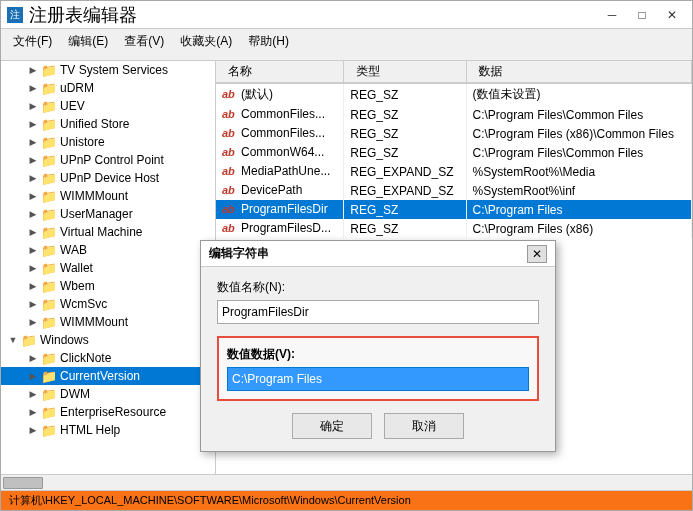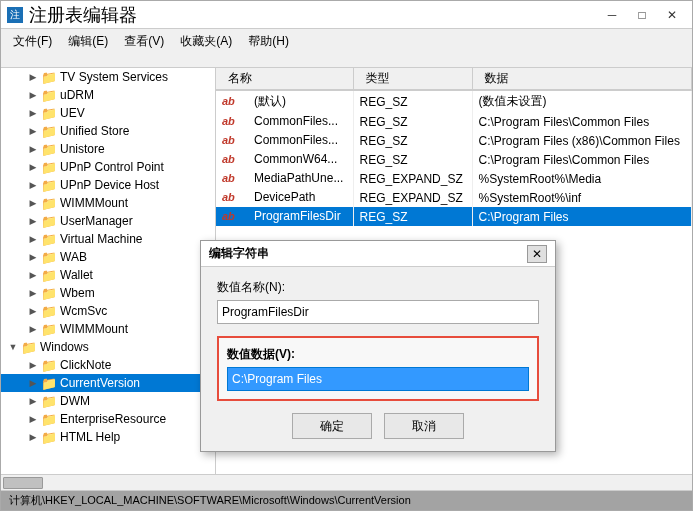--- a/index.html
+++ b/index.html
@@ -66,21 +66,21 @@
       justify-content: center;
       color: #333;
     }
 
     
     .menu-bar {
       background: #f0f0f0;
       display: flex;
       padding: 2px 4px;
       border-bottom: 1px solid #ccc;
-      height: 39px;
+      height: 32px;
     }
 
     .menu-item {
       padding: 2px 8px;
       cursor: pointer;
       font-size: 12px;
       color: #000;
     }
 
     
@@ -168,30 +168,30 @@
       font-size: 12px;
       border-right: 1px solid #eee;
       white-space: nowrap;
       height: 18px;
     }
 
     .type-icon {
       width: 16px;
       height: 14px;
       display: inline-block;
-      margin-right: 16px;
+      margin-right: 3px;
       color: #c0392b;
       font-size: 11px;
       font-style: italic;
       font-weight: bold;
     }
 
     
     .status-bar {
-      background: #a3a3a3;
+      background: #f97316;
       border-top: 1px solid #ccc;
       padding: 2px 8px;
       font-size: 11px;
       color: #000;
       height: 20px;
       display: flex;
       align-items: center;
     }
 
     
@@ -497,20 +497,25 @@
             <tr>
               <td><span class="type-icon">ab</span>DevicePath</td>
               <td>REG_EXPAND_SZ</td>
               <td>%SystemRoot%\inf</td>
             </tr>
             <tr class="selected">
               <td><span class="type-icon">ab</span>ProgramFilesDir</td>
               <td>REG_SZ</td>
               <td>C:\Program Files</td>
             </tr>
+            <tr>
+              <td><span class="type-icon">ab</span>ProgramFilesD...</td>
+              <td>REG_SZ</td>
+              <td>C:\Program Files (x86)</td>
+            </tr>
           </tbody>
       </table>
     </div>
   </div>
 
   <div class="scrollbar-x">
     <div class="scroll-thumb"></div>
   </div>
 
   <div class="status-bar">

